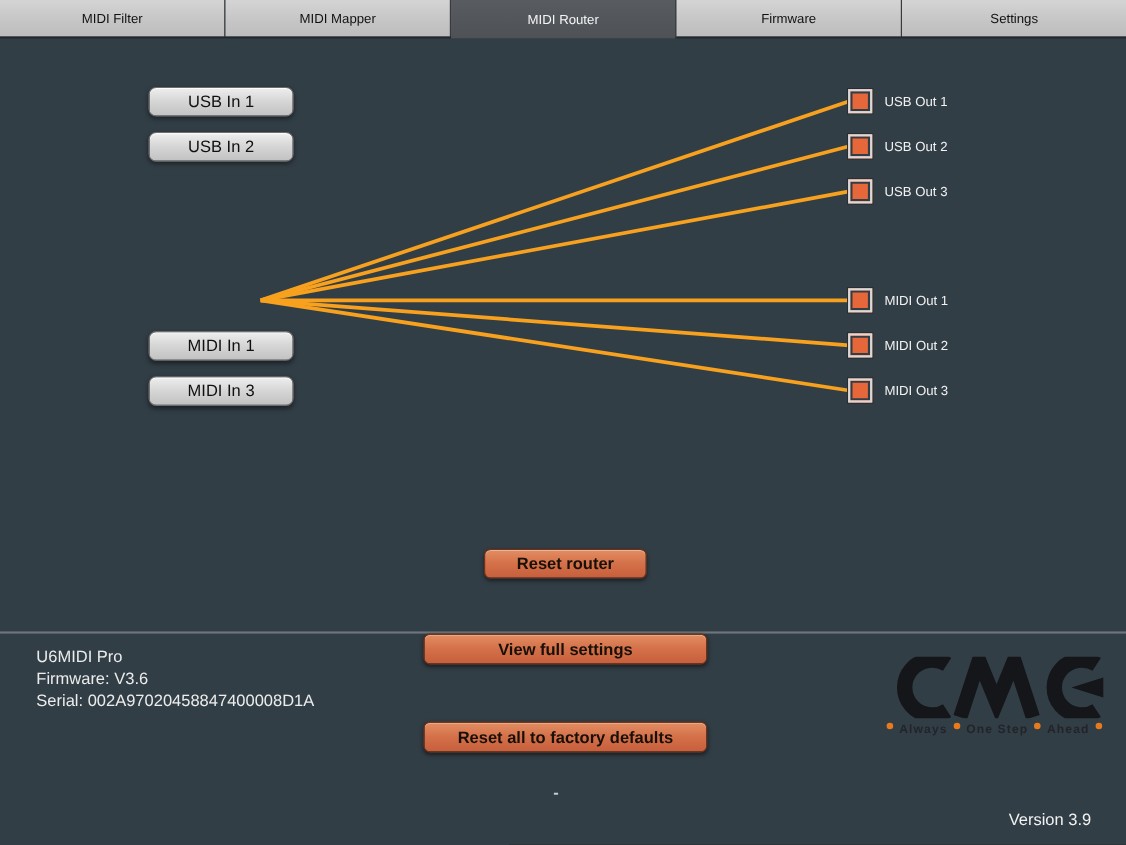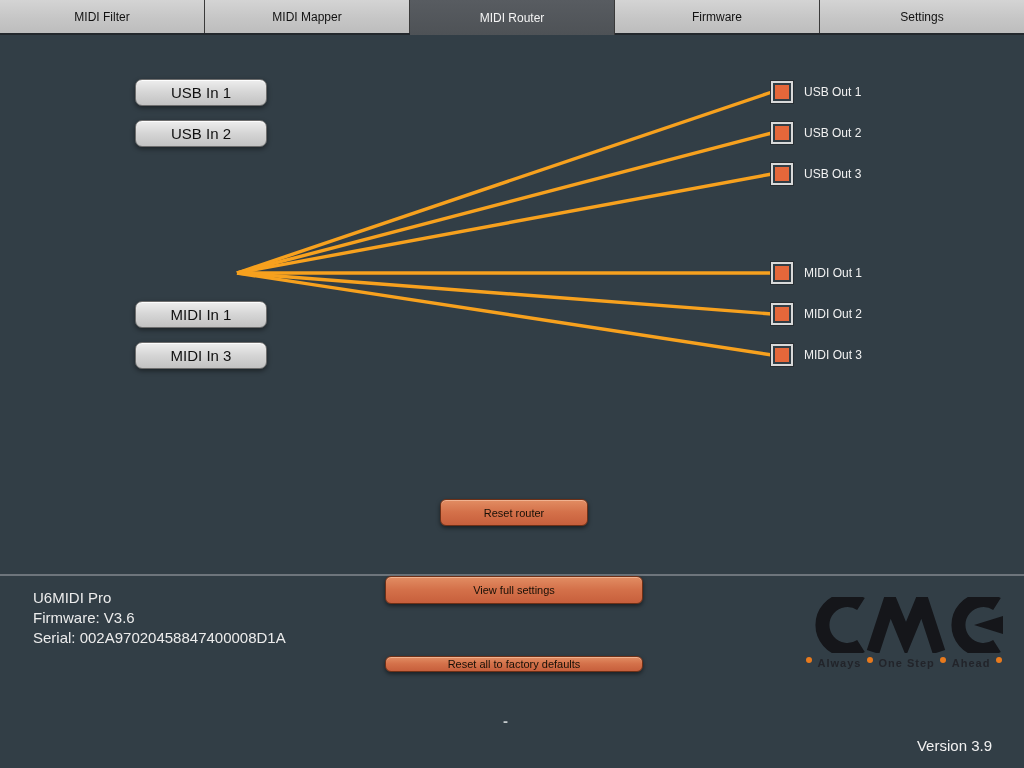--- a/index.html
+++ b/index.html
@@ -48,27 +48,27 @@
   }
   .out-label{
     position:absolute;left:804px;height:24px;line-height:24px;
     color:#f2f2f2;font-size:12px;user-select:none;white-space:nowrap;
   }
   
   .orange-btn{
     position:absolute;border-radius:6px;border:1px solid #6e3017;
     background:linear-gradient(180deg,#e28d63 0%,#d4714a 48%,#c75f3c 100%);
     box-shadow:0 2px 4px rgba(0,0,0,.5), inset 0 1px 0 rgba(255,215,190,.5);
-    color:#171007;font-size:11px;font-weight:400;
+    color:#171007;font-size:15px;font-weight:700;
     display:flex;align-items:center;justify-content:center;
     box-sizing:border-box;cursor:default;user-select:none;
   }
   #reset-router{left:440px;top:499px;width:148px;height:27px;}
   #view-full-settings{left:385px;top:576px;width:258px;height:28px;}
-  #reset-factory{left:385px;top:656px;width:258px;height:16px;}
+  #reset-factory{left:385px;top:656px;width:258px;height:28px;}
   
   .divider{position:absolute;left:0;top:574px;width:1024px;height:2px;background:#6e757c;}
   .device-info{position:absolute;left:33px;top:588px;color:#ececec;font-size:15px;line-height:20px;}
   .dash{position:absolute;left:503px;top:712px;color:#c6cbce;font-size:15px;font-weight:700;}
   .version{position:absolute;right:32px;top:737px;color:#f2f2f2;font-size:15px;}
   
   .logo{position:absolute;left:806px;top:597px;width:202px;height:85px;}
   .logo svg{display:block;}
   .tagline{
     display:flex;align-items:flex-start;justify-content:space-between;

